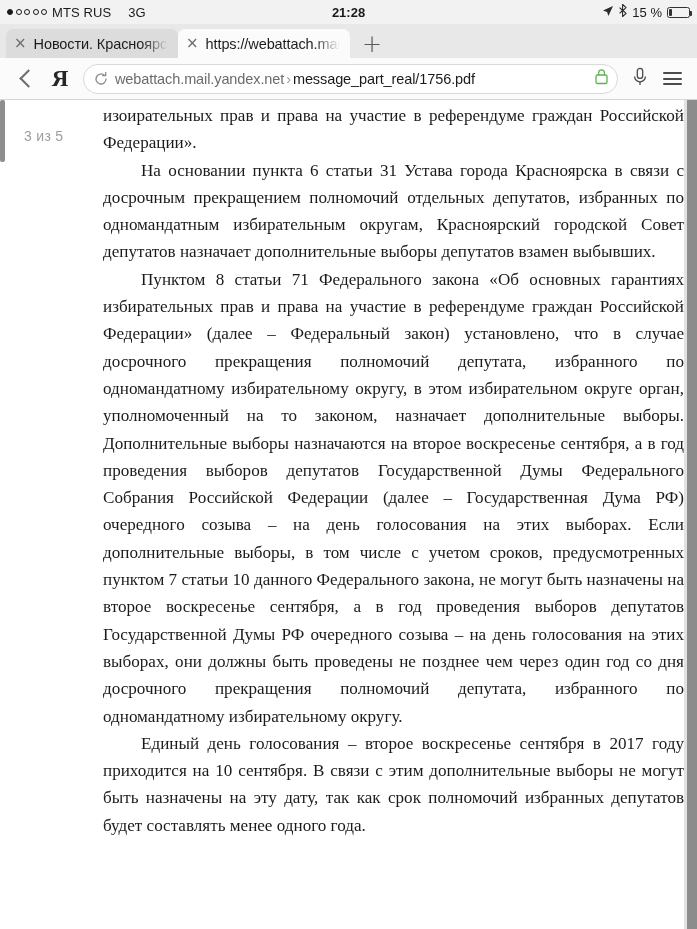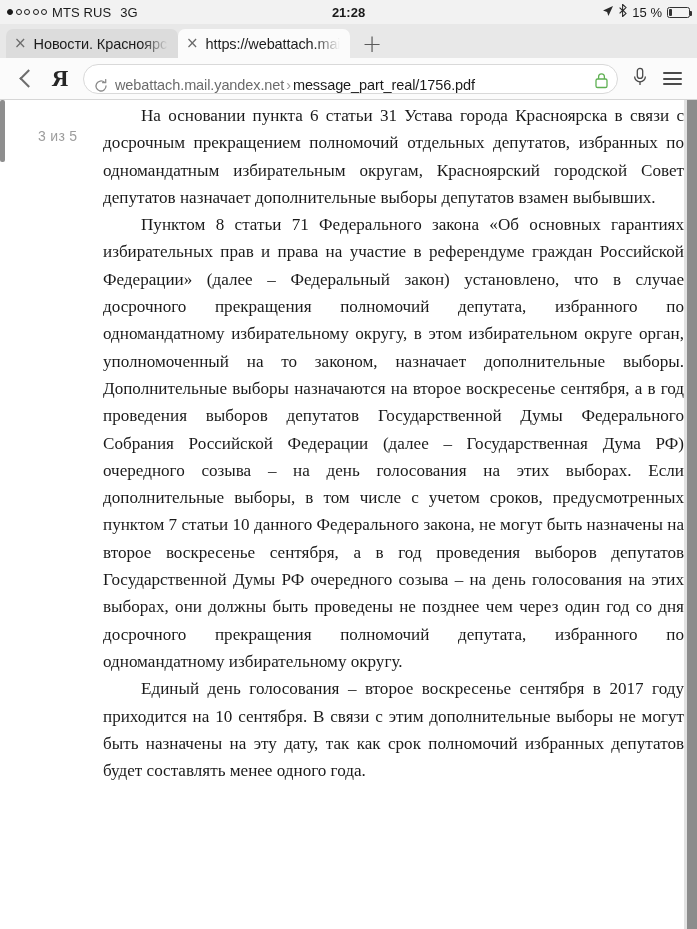--- a/index.html
+++ b/index.html
@@ -40,21 +40,21 @@
   }
   .dot {
     width: 6px; height: 6px;
     border-radius: 50%;
     border: 1px solid #1a1a1a;
     box-sizing: border-box;
     background: transparent;
   }
   .dot.filled { background: #1a1a1a; }
   .carrier { font-size: 13px; letter-spacing: 0.1px; font-weight: 500; }
-  .netmode { font-size: 13px; margin-left: 4px; font-weight: 500; }
+  .netmode { font-size: 13px; margin-left: 12px; font-weight: 500; }
 
   .status-center {
     position: absolute;
     left: 0; right: 0;
     text-align: center;
     font-size: 13px;
     font-weight: 600;
     pointer-events: none;
   }
   .status-right {
@@ -183,21 +183,21 @@
     color: #262626;
     line-height: 1;
   }
   .url-pill {
     flex: 1 1 auto;
     height: 30px;
     background: #ffffff;
     border: 1px solid #d9d9d9;
     border-radius: 15px;
     display: flex;
-    align-items: flex-end;
+    align-items: center;
     padding: 0 8px 0 10px;
     margin: 0 6px;
     box-sizing: border-box;
     min-width: 0;
     overflow: hidden;
   }
   .reload-icon {
     flex: 0 0 auto;
     width: 14px; height: 14px;
     margin-right: 7px;
@@ -232,21 +232,21 @@
 
   
   .pdf-viewport {
     position: relative;
     height: calc(929px - 22px - 34px - 43px);
     background: #ffffff;
     overflow: hidden;
   }
   .page-indicator {
     position: absolute;
-    left: 38px;
+    left: 24px;
     top: 28px;
     font-size: 14px;
     color: #9d9d9d;
     letter-spacing: 0.3px;
     white-space: nowrap;
   }
   .left-scrollbar {
     position: absolute;
     left: 0; top: 0;
     width: 5px;
@@ -376,20 +376,21 @@
         <span></span>
     </span>
   </div>
 </div>
 
 <div class="pdf-viewport">
   <div class="left-scrollbar"></div>
   <div class="page-indicator">3 из 5</div>
 
   <div class="doc">
+    <p class="clip-top">изоирательных прав и права на участие в референдуме граждан Российской Федерации».</p>
     <p>На основании пункта 6 статьи 31 Устава города Красноярска в связи с досрочным прекращением полномочий отдельных депутатов, избранных по одномандатным избирательным округам, Красноярский городской Совет депутатов назначает дополнительные выборы депутатов взамен выбывших.</p>
     <p>Пунктом 8 статьи 71 Федерального закона «Об основных гарантиях избирательных прав и права на участие в референдуме граждан Российской Федерации» (далее – Федеральный закон) установлено, что в случае досрочного прекращения полномочий депутата, избранного по одномандатному избирательному округу, в этом избирательном округе орган, уполномоченный на то законом, назначает дополнительные выборы. Дополнительные выборы назначаются на второе воскресенье сентября, а в год проведения выборов депутатов Государственной Думы Федерального Собрания Российской Федерации (далее – Государственная Дума РФ) очередного созыва – на день голосования на этих выборах. Если дополнительные выборы, в том числе с учетом сроков, предусмотренных пунктом 7 статьи 10 данного Федерального закона, не могут быть назначены на второе воскресенье сентября, а в год проведения выборов депутатов Государственной Думы РФ очередного созыва – на день голосования на этих выборах, они должны быть проведены не позднее чем через один год со дня досрочного прекращения полномочий депутата, избранного по одномандатному избирательному округу.</p>
     <p>Единый день голосования – второе воскресенье сентября в 2017 году приходится на 10 сентября. В связи с этим дополнительные выборы не могут быть назначены на эту дату, так как срок полномочий избранных депутатов будет составлять менее одного года.</p>
 
   </div>
 
   <div class="right-edge-inner"></div>
   <div class="right-edge"></div>
 </div>
 

